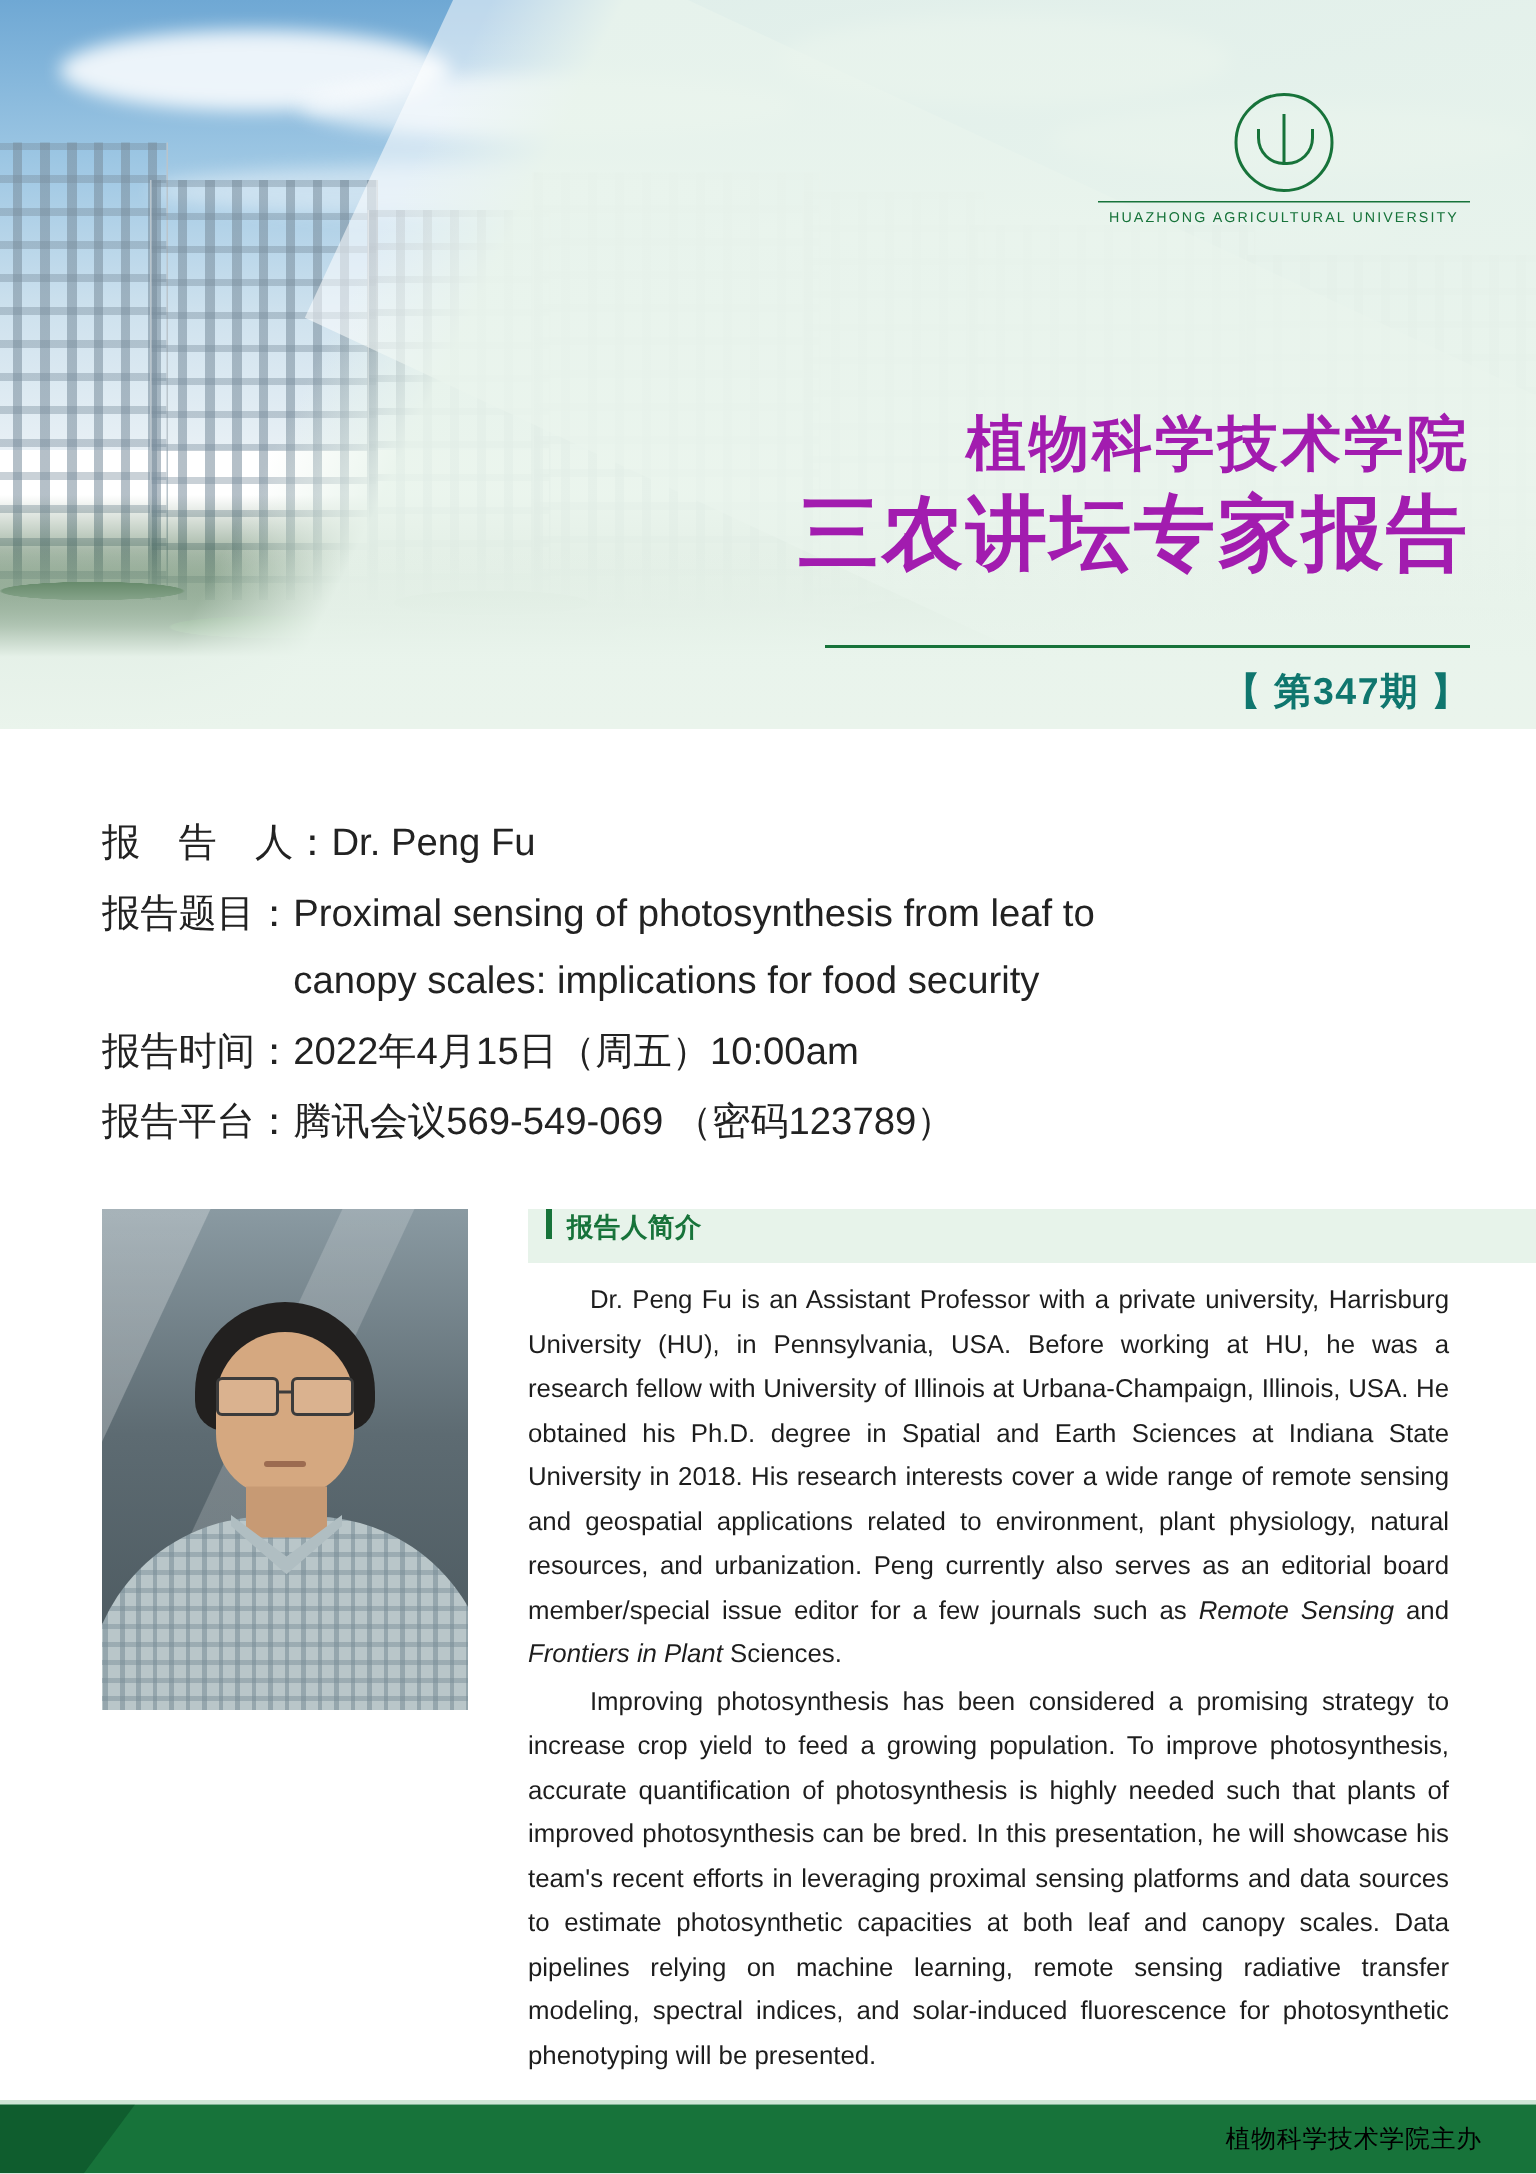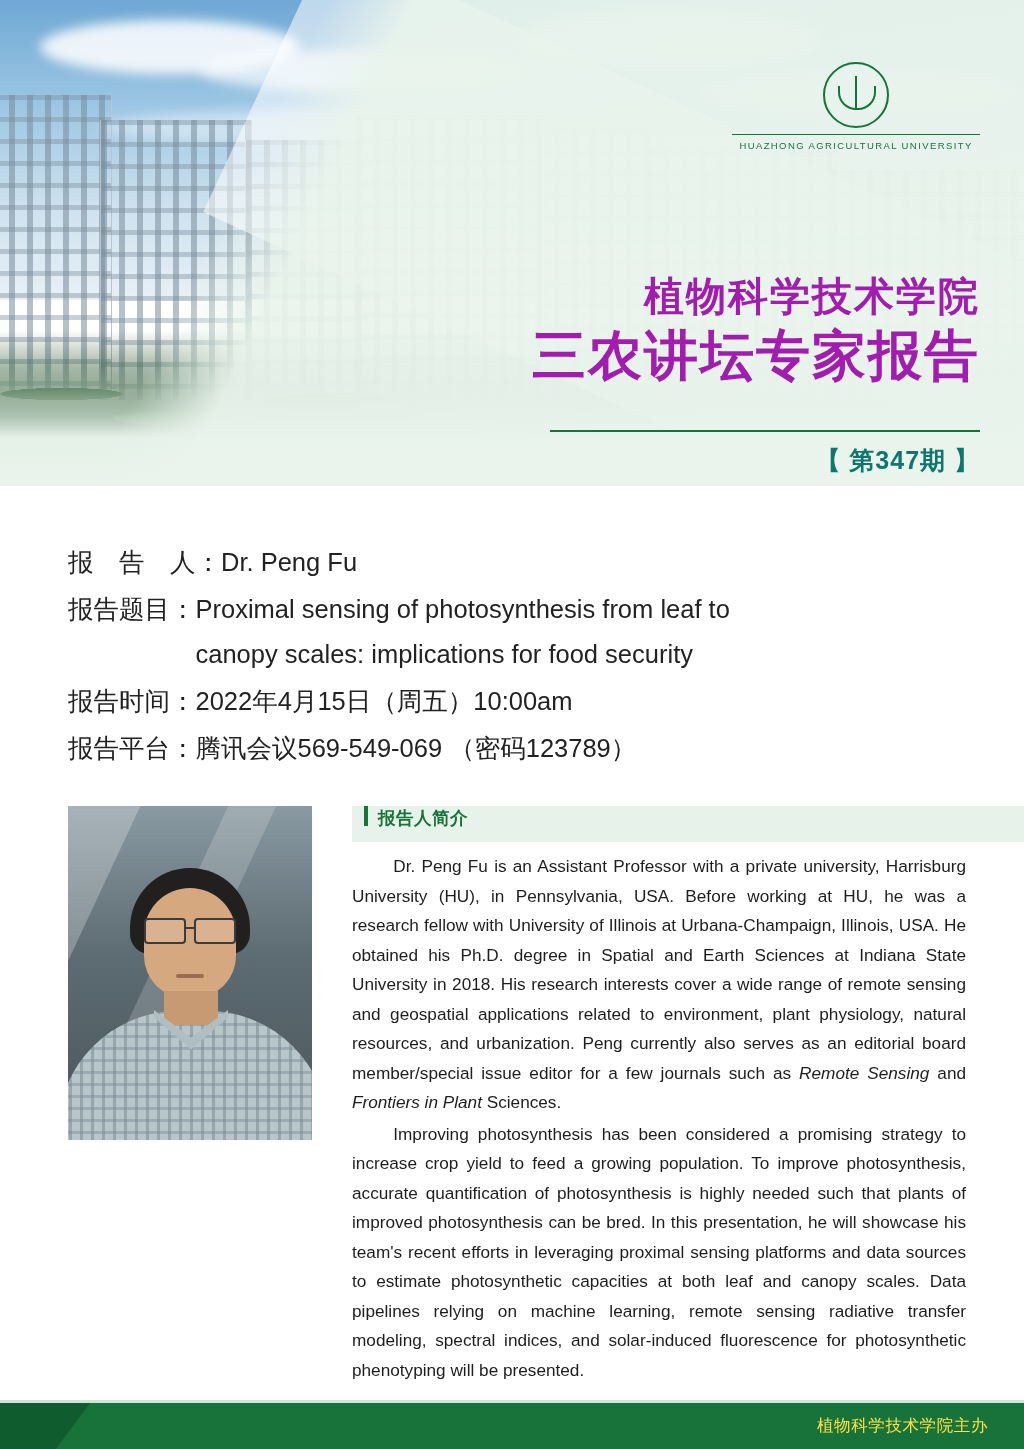--- a/index.html
+++ b/index.html
@@ -314,21 +314,21 @@
   }
   .bio-body p { margin: 0 0 0 0; text-indent: 2.4em; }
   .bio-body p + p { margin-top: 2px; }
   .bio-body i { font-style: italic; }
 
   
   .footer {
     position: absolute;
     left: 0; bottom: 0; width: 1024px; height: 46px;
     background: #17733a;
-    color: #fde047;
+    color: #000000;
   }
   .footer-leaf {
     position: absolute;
     left: 0; top: 0; height: 46px; width: 90px;
     background: #0f5d2e;
     clip-path: polygon(0 0, 100% 0, 62% 100%, 0 100%);
   }
   .footer-text {
     position: absolute;
     right: 36px; top: 12px;

